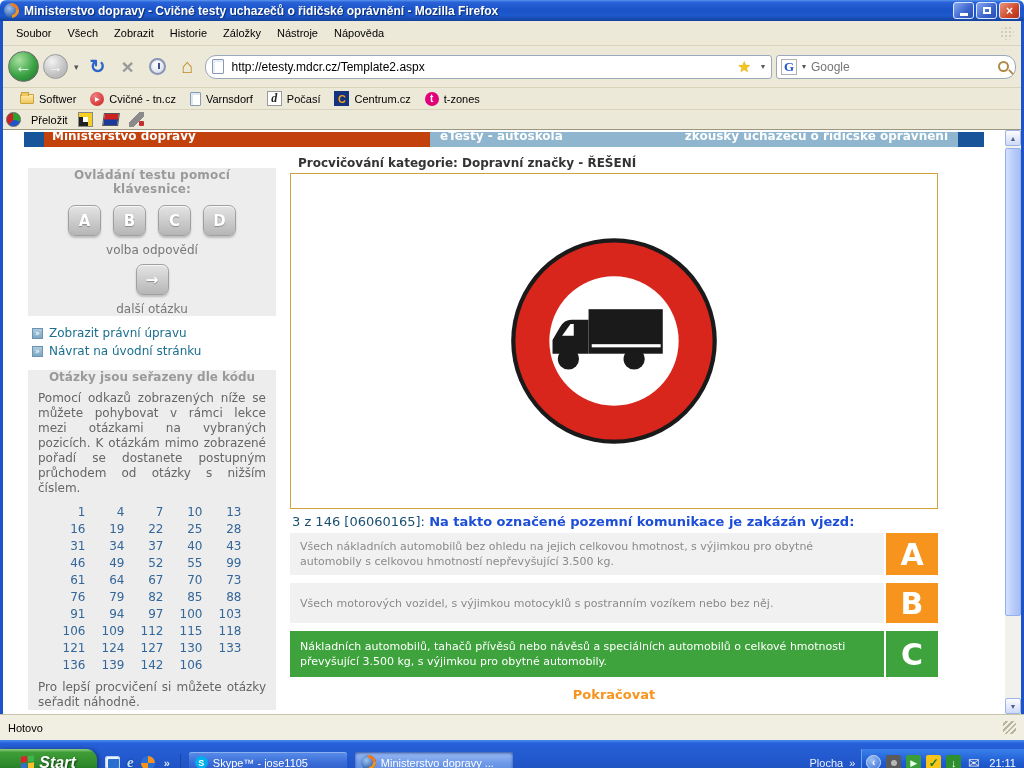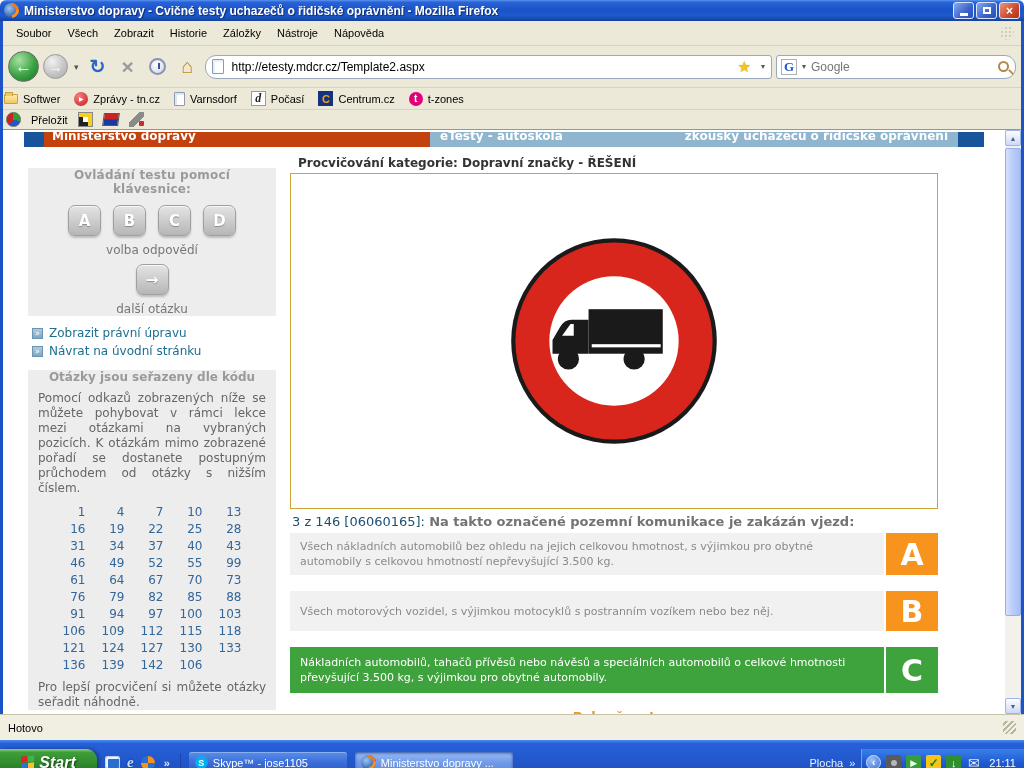--- a/index.html
+++ b/index.html
@@ -37,21 +37,21 @@
   .page-ico{width:12px;height:15px;background:#fff;border:1px solid #8a9ab0;border-radius:1px;box-shadow:inset 2px 2px 0 #e8eef6}
   .url-input{flex:1;border:none;outline:none;font-size:12px;color:#000;font-family:"Liberation Sans",sans-serif;background:transparent}
   .star{color:#f5c518;font-size:15px;text-shadow:0 0 1px #b8860b}
   .caret2{color:#555;font-size:8px;padding:0 2px}
   .searchbox{width:240px;height:24px;background:#fff;border:1px solid #9aa8bb;border-radius:3px 11px 11px 3px;display:flex;align-items:center;padding:0 6px 0 4px;gap:3px}
   .g-ico{width:16px;height:16px;border:1px solid #b0b0b0;display:flex;align-items:center;justify-content:center;color:#2255cc;font-family:"Liberation Serif",serif;font-weight:bold;font-size:13px}
   .search-input{flex:1;border:none;outline:none;font-size:12px;color:#888;background:transparent;font-family:"Liberation Sans",sans-serif}
   .mag{width:11px;height:11px;border:2px solid #b08a4a;border-radius:50%;position:relative}
   .mag::after{content:"";position:absolute;left:8px;top:8px;width:6px;height:2px;background:#b08a4a;transform:rotate(45deg)}
 
-  .bookmarksbar{position:absolute;top:88px;left:0;right:0;height:22px;background:#ece9d8;border-bottom:1px solid #d8d4bc;display:flex;align-items:center;padding-left:4px;gap:14px}
+  .bookmarksbar{position:absolute;top:88px;left:0;right:0;height:22px;background:#ece9d8;border-bottom:1px solid #d8d4bc;display:flex;align-items:center;padding-left:20px;gap:14px}
   .bm{display:flex;align-items:center;gap:5px;font-size:11px;color:#000}
   .ico-folder{width:14px;height:10px;background:linear-gradient(180deg,#ffe9a8,#f0c860);border:1px solid #caa23c;border-radius:1px;position:relative}
   .ico-folder::before{content:"";position:absolute;top:-3px;left:0;width:6px;height:3px;background:#f0c860;border:1px solid #caa23c;border-bottom:none}
   .ico-play{width:14px;height:14px;border-radius:50%;background:radial-gradient(circle at 35% 30%,#f08080,#cc1a1a);color:#fff;font-size:6px;display:flex;align-items:center;justify-content:center}
   .ico-page{width:11px;height:14px;background:#fff;border:1px solid #8a9ab0;border-radius:1px;box-shadow:inset 2px 2px 0 #dde8f4}
   .ico-d{width:15px;height:15px;background:#fff;border:1px solid #999;color:#222;font-family:"Liberation Serif",serif;font-style:italic;font-weight:bold;font-size:12px;display:flex;align-items:center;justify-content:center}
   .ico-centrum{width:15px;height:15px;background:#14327e;color:#f6a21a;font-weight:bold;font-size:11px;display:flex;align-items:center;justify-content:center}
   .ico-tzones{width:14px;height:14px;border-radius:50%;background:#e2007a;color:#fff;font-weight:bold;font-size:10px;display:flex;align-items:center;justify-content:center}
 
   .translatebar{position:absolute;top:110px;left:0;right:0;height:20px;background:#ece9d8;border-bottom:1px solid #9b9781;display:flex;align-items:center;padding-left:6px;gap:10px}
@@ -88,23 +88,23 @@
   .num-grid{margin:9px auto 0;width:195px;display:grid;grid-template-columns:repeat(5,39px);row-gap:3px}
   .qnum{color:#336699;font-size:12px;text-align:right;padding-right:8px;line-height:14px}
   .random-text{margin-top:8px;font-size:12px;line-height:15px;color:#666;text-align:justify}
 
   .main{position:absolute;top:26px;left:290px;width:648px}
   .category-label{font-size:12px;font-weight:bold;color:#333;padding-left:8px;font-family:"DejaVu Sans",sans-serif}
   .imagebox{margin-top:3px;height:336px;border:1px solid #d0a23c;background:#fff;display:flex;align-items:center;justify-content:center}
   .sign{width:212px;height:212px}
   .question-line{margin-top:5px;font-size:13px;padding-left:2px}
   .q-code{color:#1b4f72}
-  .q-text{color:#737373;font-weight:bold}
+  .q-text{color:#1d4ed8;font-weight:bold}
   .answers{margin-top:4px}
-  .answer-row{display:flex;margin-bottom:16px}
+  .answer-row{display:flex;margin-bottom:8px}
   .answer-text{flex:1;background:#f1f1f1;color:#8a8a8a;font-size:11px;line-height:15px;padding:6px 10px;display:flex;align-items:center}
   .answer-letter{width:52px;margin-left:2px;background:#f7941d;color:#fff;font-weight:bold;font-size:30px;display:flex;align-items:center;justify-content:center}
   .answer-row.correct .answer-text{background:#3ea33c;color:#fff}
   .answer-row.correct .answer-letter{background:#3ea33c}
   .row-a{min-height:41px}.row-b{min-height:40px}.row-c{min-height:46px}
   .continue-link{margin-top:10px;text-align:center;color:#f7941d;font-weight:bold;font-size:13px}
 
   
   .scrollbar{position:absolute;right:3px;top:130px;width:16px;height:584px;background:#f2f1ec}
   .sb-btn{position:absolute;left:0;width:16px;height:16px;background:linear-gradient(180deg,#fdfdff,#cdd9f8);border:1px solid #9eb4e4;border-radius:2px;color:#4d6185;font-size:7px;display:flex;align-items:center;justify-content:center}
@@ -197,21 +197,21 @@
   </div>
 </div>
 
 <div class="bookmarksbar">
   <span class="bm">
       <span class="ico-folder"></span>
       <span>Softwer</span>
     </span>
   <span class="bm">
       <span class="ico-play">▶</span>
-      <span>Zprávy - tn.cz</span>
+      <span>Cvičné - tn.cz</span>
     </span>
   <span class="bm">
       <span class="ico-page"></span>
       <span>Varnsdorf</span>
     </span>
   <span class="bm">
       <span class="ico-d">d</span>
       <span>Počasí</span>
     </span>
   <span class="bm">

